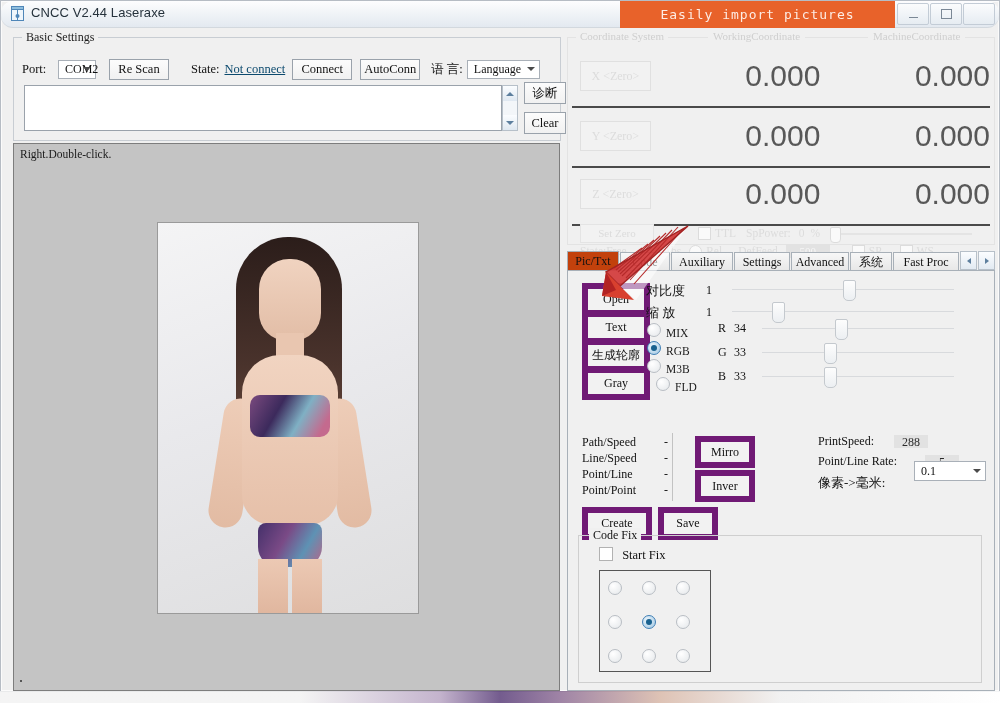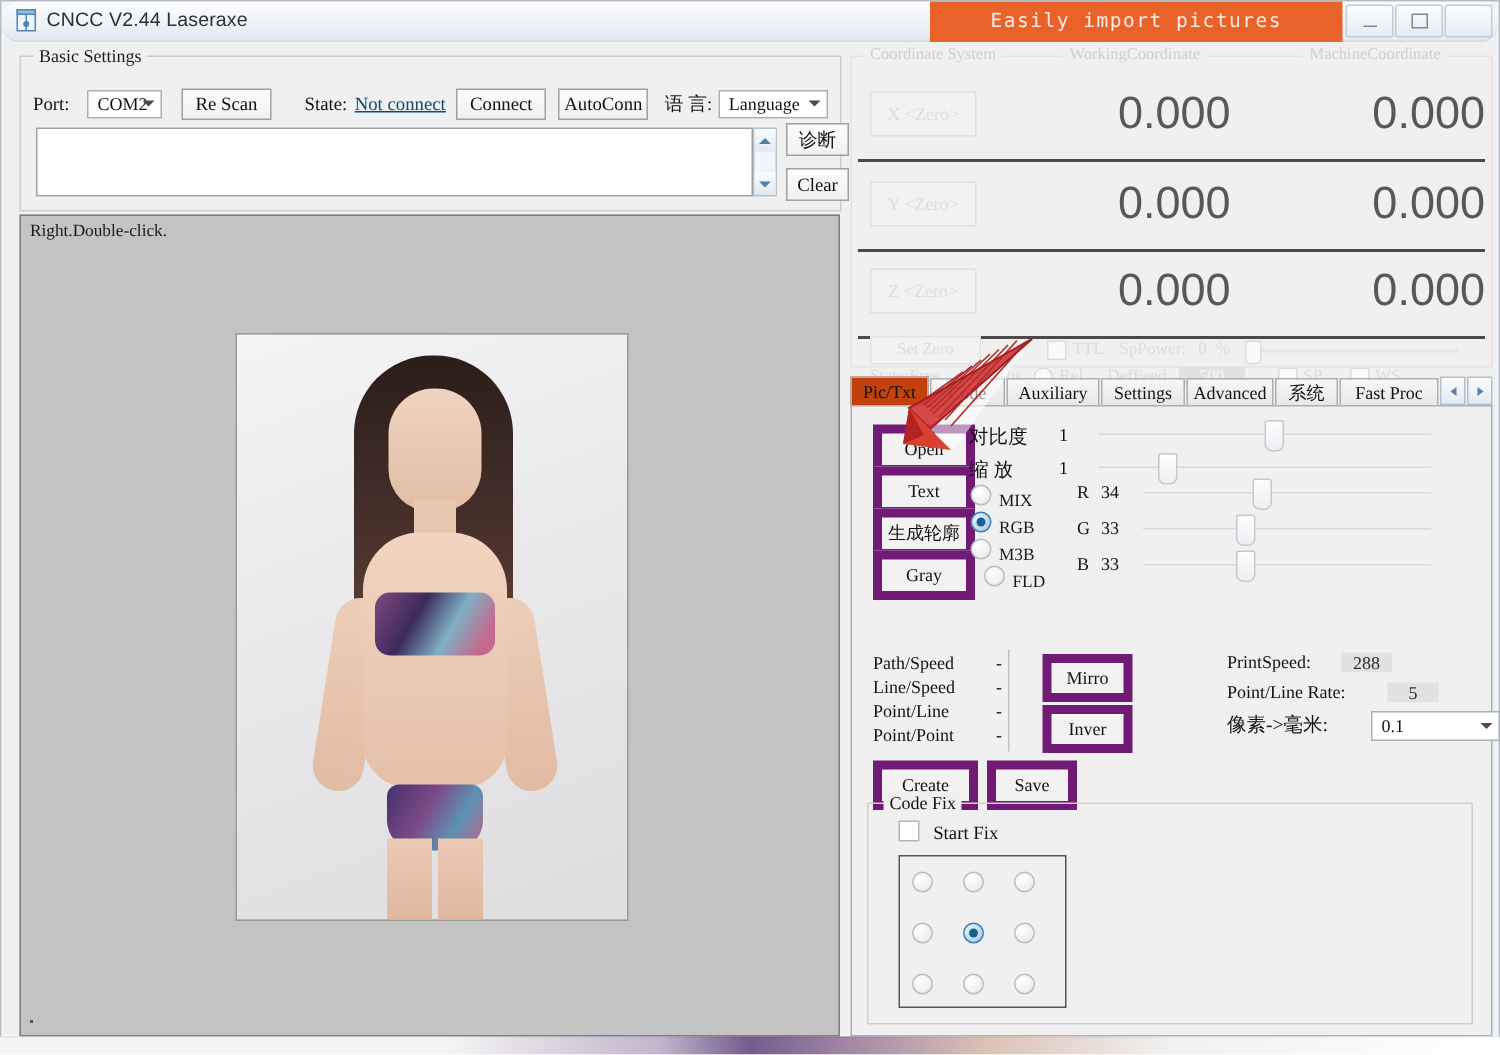--- a/index.html
+++ b/index.html
@@ -207,21 +207,21 @@
             <span class="glyph"></span>
           </div>
       </div>
     </div>
 
     <div id="basic-group">
       <div class="legend">Basic Settings</div>
 
       <div class="row1">
         <span class="lbl" style="width:36px">Port:</span>
-        <span class="combo" style="width:50px">
+        <span class="combo" style="width:38px">
           <span>COM2</span>
           <span class="arrow"></span>
         </span>
         <span class="btn" style="width:60px;height:21px;margin-left:13px">Re Scan</span>
         <span class="lbl" style="margin-left:22px">State:</span>
         <span class="lbl redtxt" style="margin-left:5px">Not connect</span>
         <span class="btn" style="width:60px;height:21px;margin-left:7px">Connect</span>
         <span class="btn" style="width:60px;height:21px;margin-left:8px">AutoConn</span>
         <span class="lbl" style="margin-left:11px">语  言:</span>
         <span class="combo" style="width:73px;margin-left:4px">
@@ -389,21 +389,21 @@
       <div class="sidebtn" style="position:absolute;left:127px;top:199px;width:48px;height:20px">Inver</div>
 
       <div class="sidebtn" style="position:absolute;left:14px;top:236px;width:58px;height:21px">Create</div>
       <div class="sidebtn" style="position:absolute;left:90px;top:236px;width:48px;height:21px">Save</div>
 
       <div class="statbl" style="left:250px;top:163px">PrintSpeed:</div>
       <div class="statbl valuebox valuetxt" style="left:326px;top:164px;text-align:center">288</div>
       <div class="statbl" style="left:250px;top:183px">Point/Line Rate:</div>
       <div class="statbl valuebox valuetxt" style="left:357px;top:184px;text-align:center">5</div>
       <div class="statbl" style="left:250px;top:203px;font-size:13px">像素-&gt;毫米:</div>
-      <div class="combo" style="position:absolute;left:346px;top:203px;width:86px;height:20px">
+      <div class="combo" style="position:absolute;left:346px;top:190px;width:72px;height:20px">
         <span>0.1</span>
         <span class="arrow"></span>
       </div>
 
       <div id="codefix">
         <div class="legend">Code Fix</div>
         <div style="position:absolute;left:20px;top:11px;font-size:12.5px;color:#111">
           <span class="chk"></span>
           <span style="margin-left:6px">Start Fix</span>
         </div>

